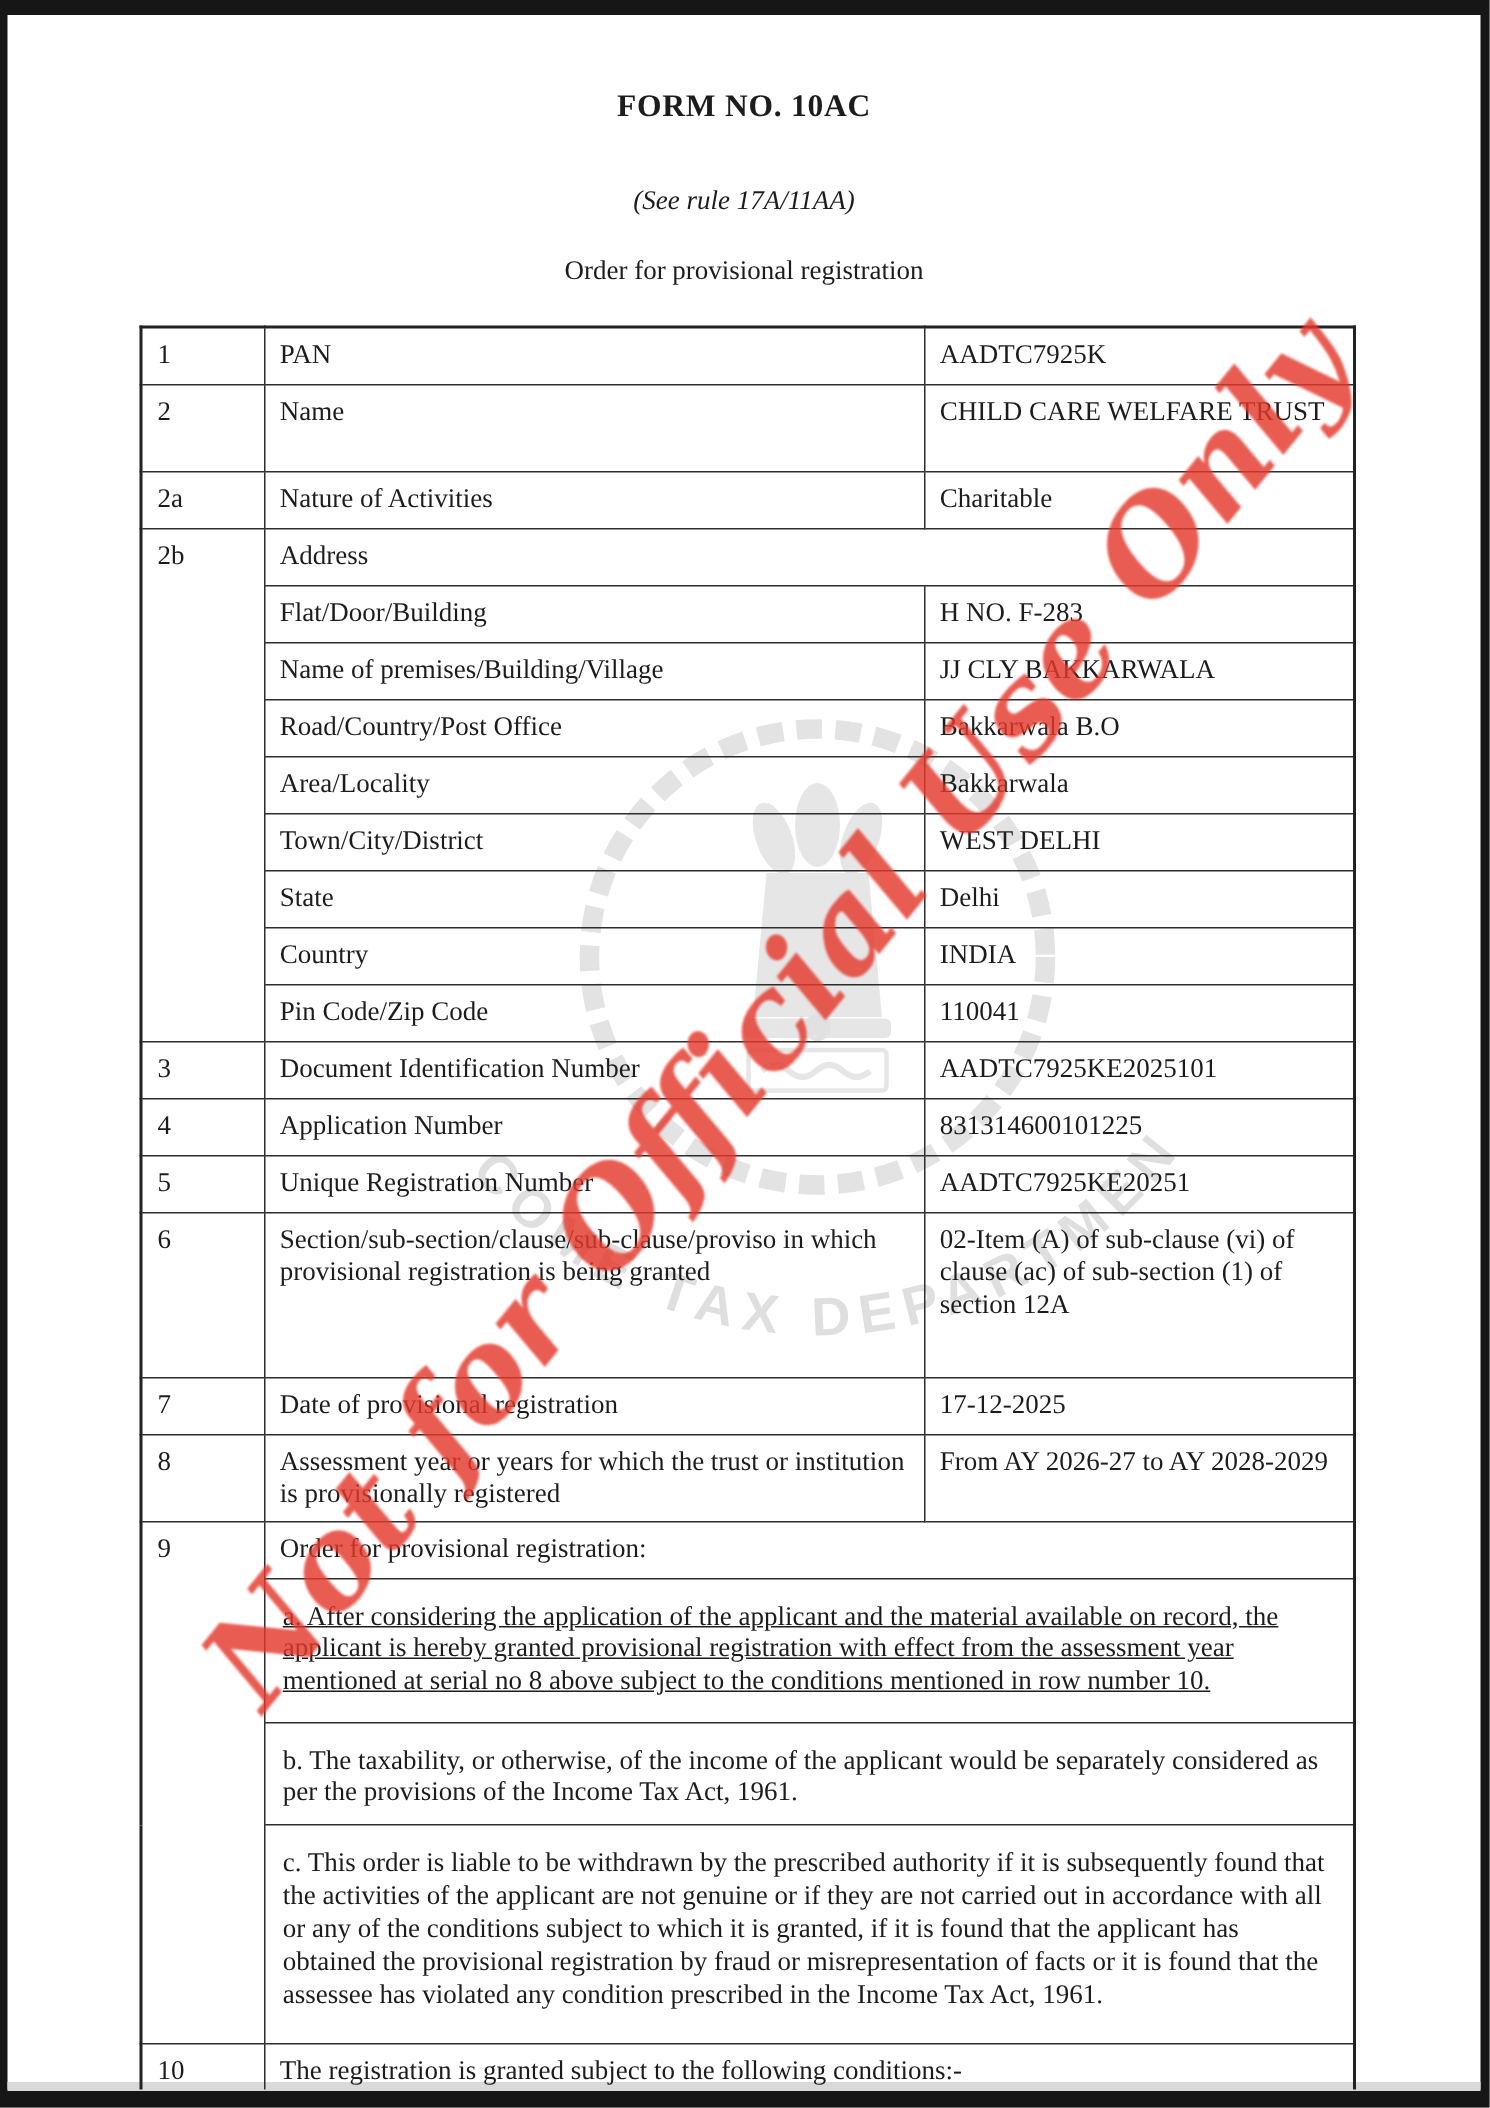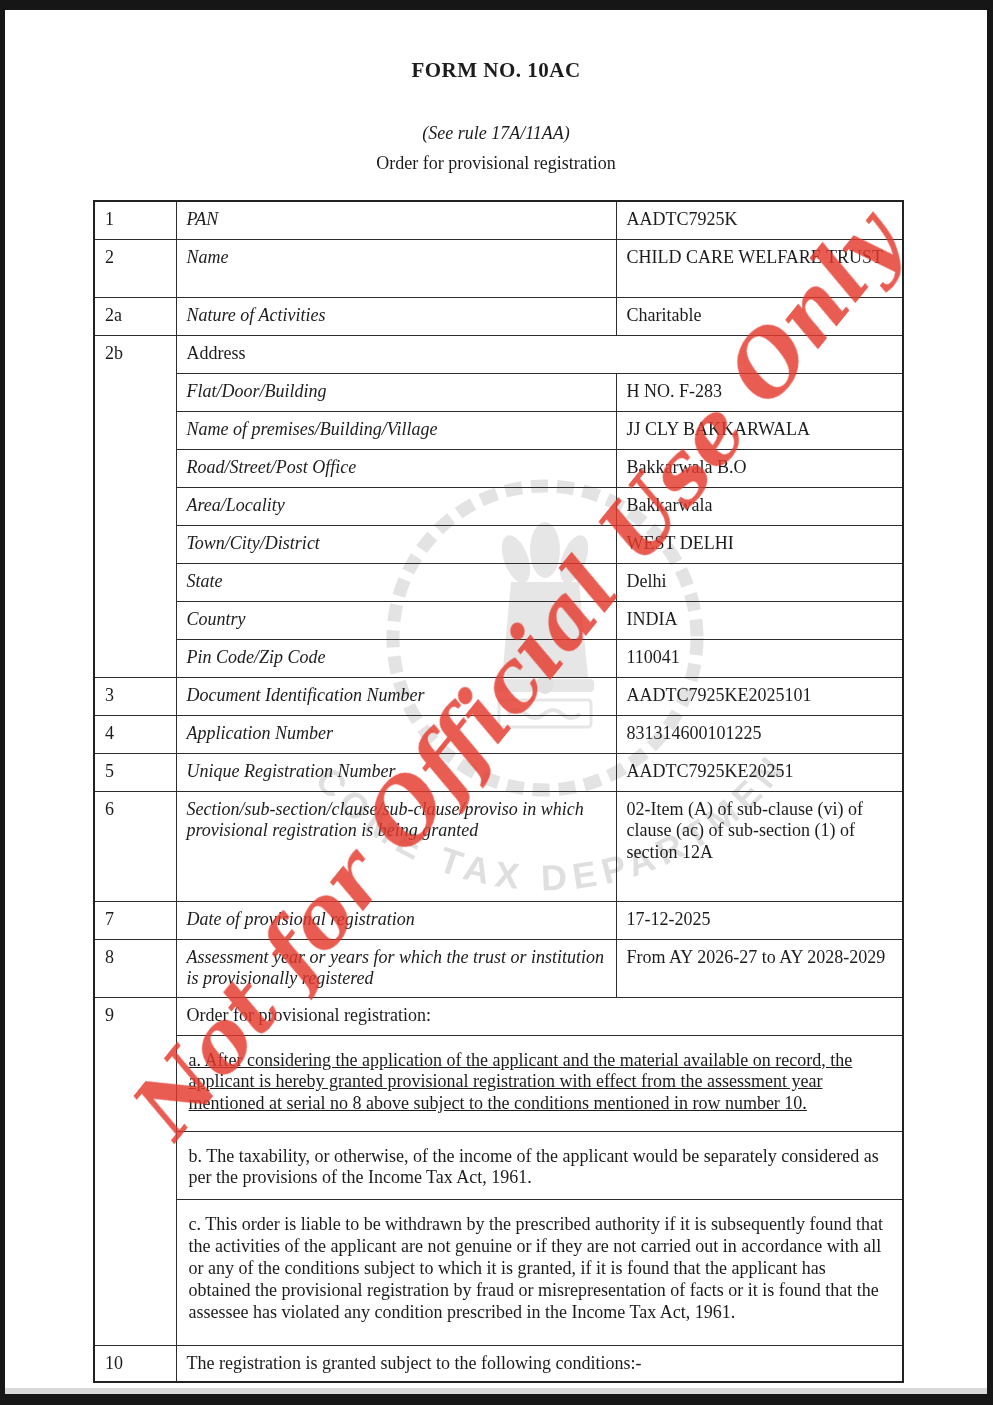--- a/index.html
+++ b/index.html
@@ -9,35 +9,35 @@
   .page {
     position:absolute; left:5px; top:10px; width:982px; height:1383px;
     background:#ffffff; overflow:hidden;
   }
   .page-bottom-strip{
     position:absolute; left:5px; top:1388px; width:982px; height:6px; background:#d9d9d9;
   }
   
   .title { text-align:center; margin-top:48px; font-size:21px; font-weight:bold; letter-spacing:.5px; }
   .sub-rule { text-align:center; margin-top:40px; font-size:18px;font-style:italic; }
-  .sub-order { text-align:center; margin-top:9px; font-size:18px; }
+  .sub-order { text-align:center; margin-top:26px; font-size:18px; }
   
   table.form {
     border-collapse:collapse; table-layout:fixed;
     margin:26px 0 0 88px; width:809px;
     background:transparent; position:relative; z-index:2;
   }
   table.form td {
     border:1px solid #2d2d2d; vertical-align:top;
     font-size:18px; line-height:1.22; padding:7px 8px 5px 10px;
     word-wrap:break-word; overflow-wrap:break-word;
   }
   table.form { border:2px solid #222; }
   td.serial { width:82px; }
-  td.label  { width:440px;font-style:italic; }
+  td.label  { width:440px; }
   td.value  { width:287px; padding-left:9px; }
   td.merged { }
   tr { height:38px; }
   tr:nth-child(2)  { height:58px; }
   tr:nth-child(16) { height:110px; }
   tr:nth-child(18) { height:58px; }
   tr:nth-child(20) { height:96px;text-decoration:underline; }
   tr:nth-child(21) { height:62px;padding-left:48px; }
   tr:nth-child(22) { height:146px;padding-left:20px; }
   tr:nth-child(23) { height:36px; }
@@ -114,21 +114,21 @@
           </tr>
           <tr>
             <td class="label">Flat/Door/Building</td>
             <td class="value">H NO. F-283</td>
           </tr>
           <tr>
             <td class="label">Name of premises/Building/Village</td>
             <td class="value">JJ CLY BAKKARWALA</td>
           </tr>
           <tr>
-            <td class="label">Road/Street/Post Office</td>
+            <td class="label">Road/Country/Post Office</td>
             <td class="value">Bakkarwala B.O</td>
           </tr>
           <tr>
             <td class="label">Area/Locality</td>
             <td class="value">Bakkarwala</td>
           </tr>
           <tr>
             <td class="label">Town/City/District</td>
             <td class="value">WEST DELHI</td>
           </tr>

